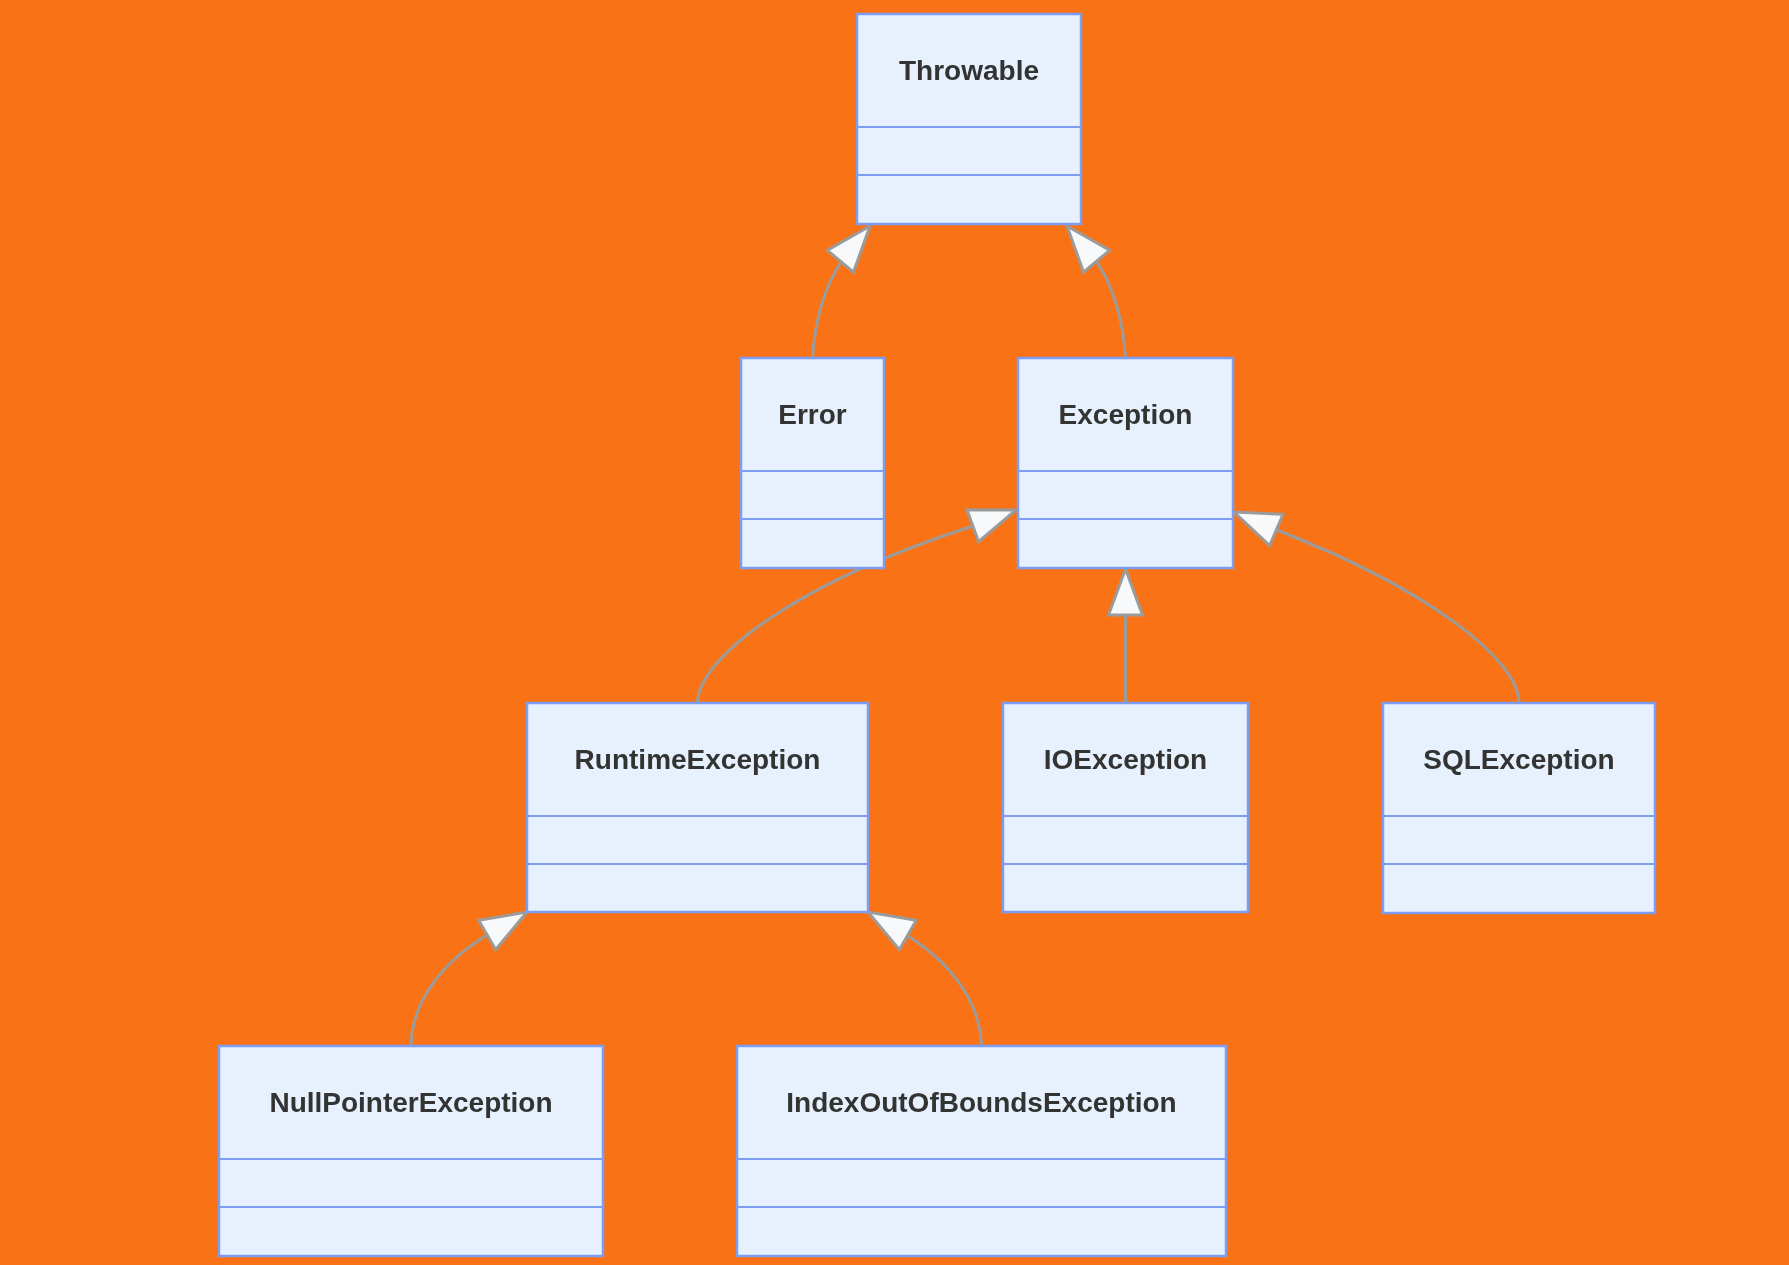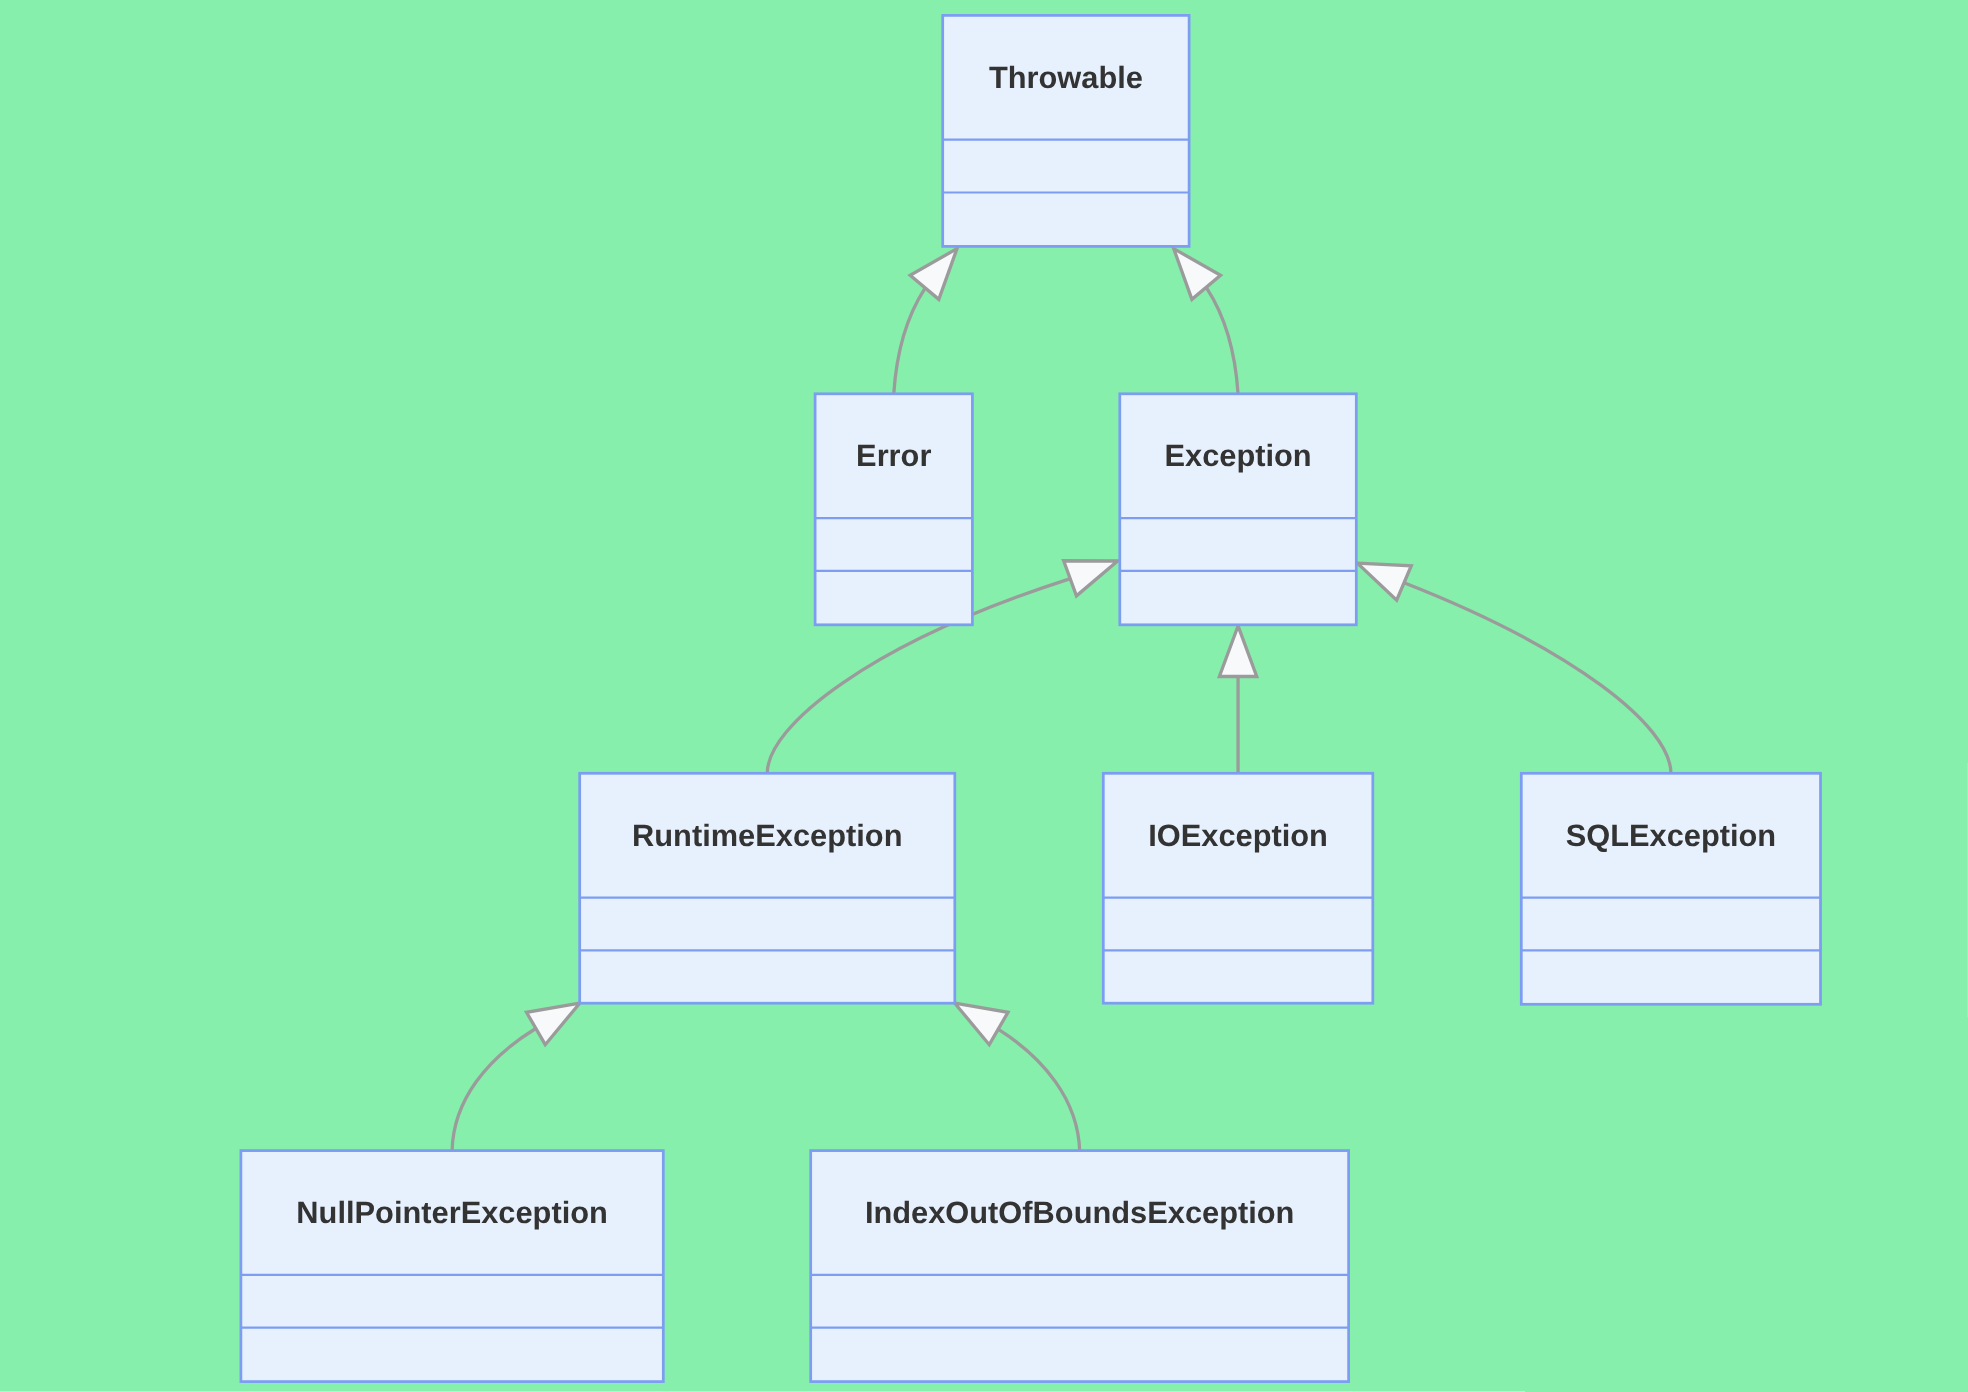--- a/index.html
+++ b/index.html
@@ -4,21 +4,21 @@
 <style>
   html, body {
     margin: 0;
     padding: 0;
     background: #f7f9fb;
   }
   .canvas {
     position: relative;
     width: 1789px;
     height: 1265px;
-    background: #86efac;
+    background: #f97316;
     overflow: hidden;
     font-family: "Liberation Sans", "DejaVu Sans", sans-serif;
   }
   .canvas svg {
     display: block;
     width: 100%;
     height: 100%;
   }
   .class-title {
     font-family: "Liberation Sans", "DejaVu Sans", sans-serif;

